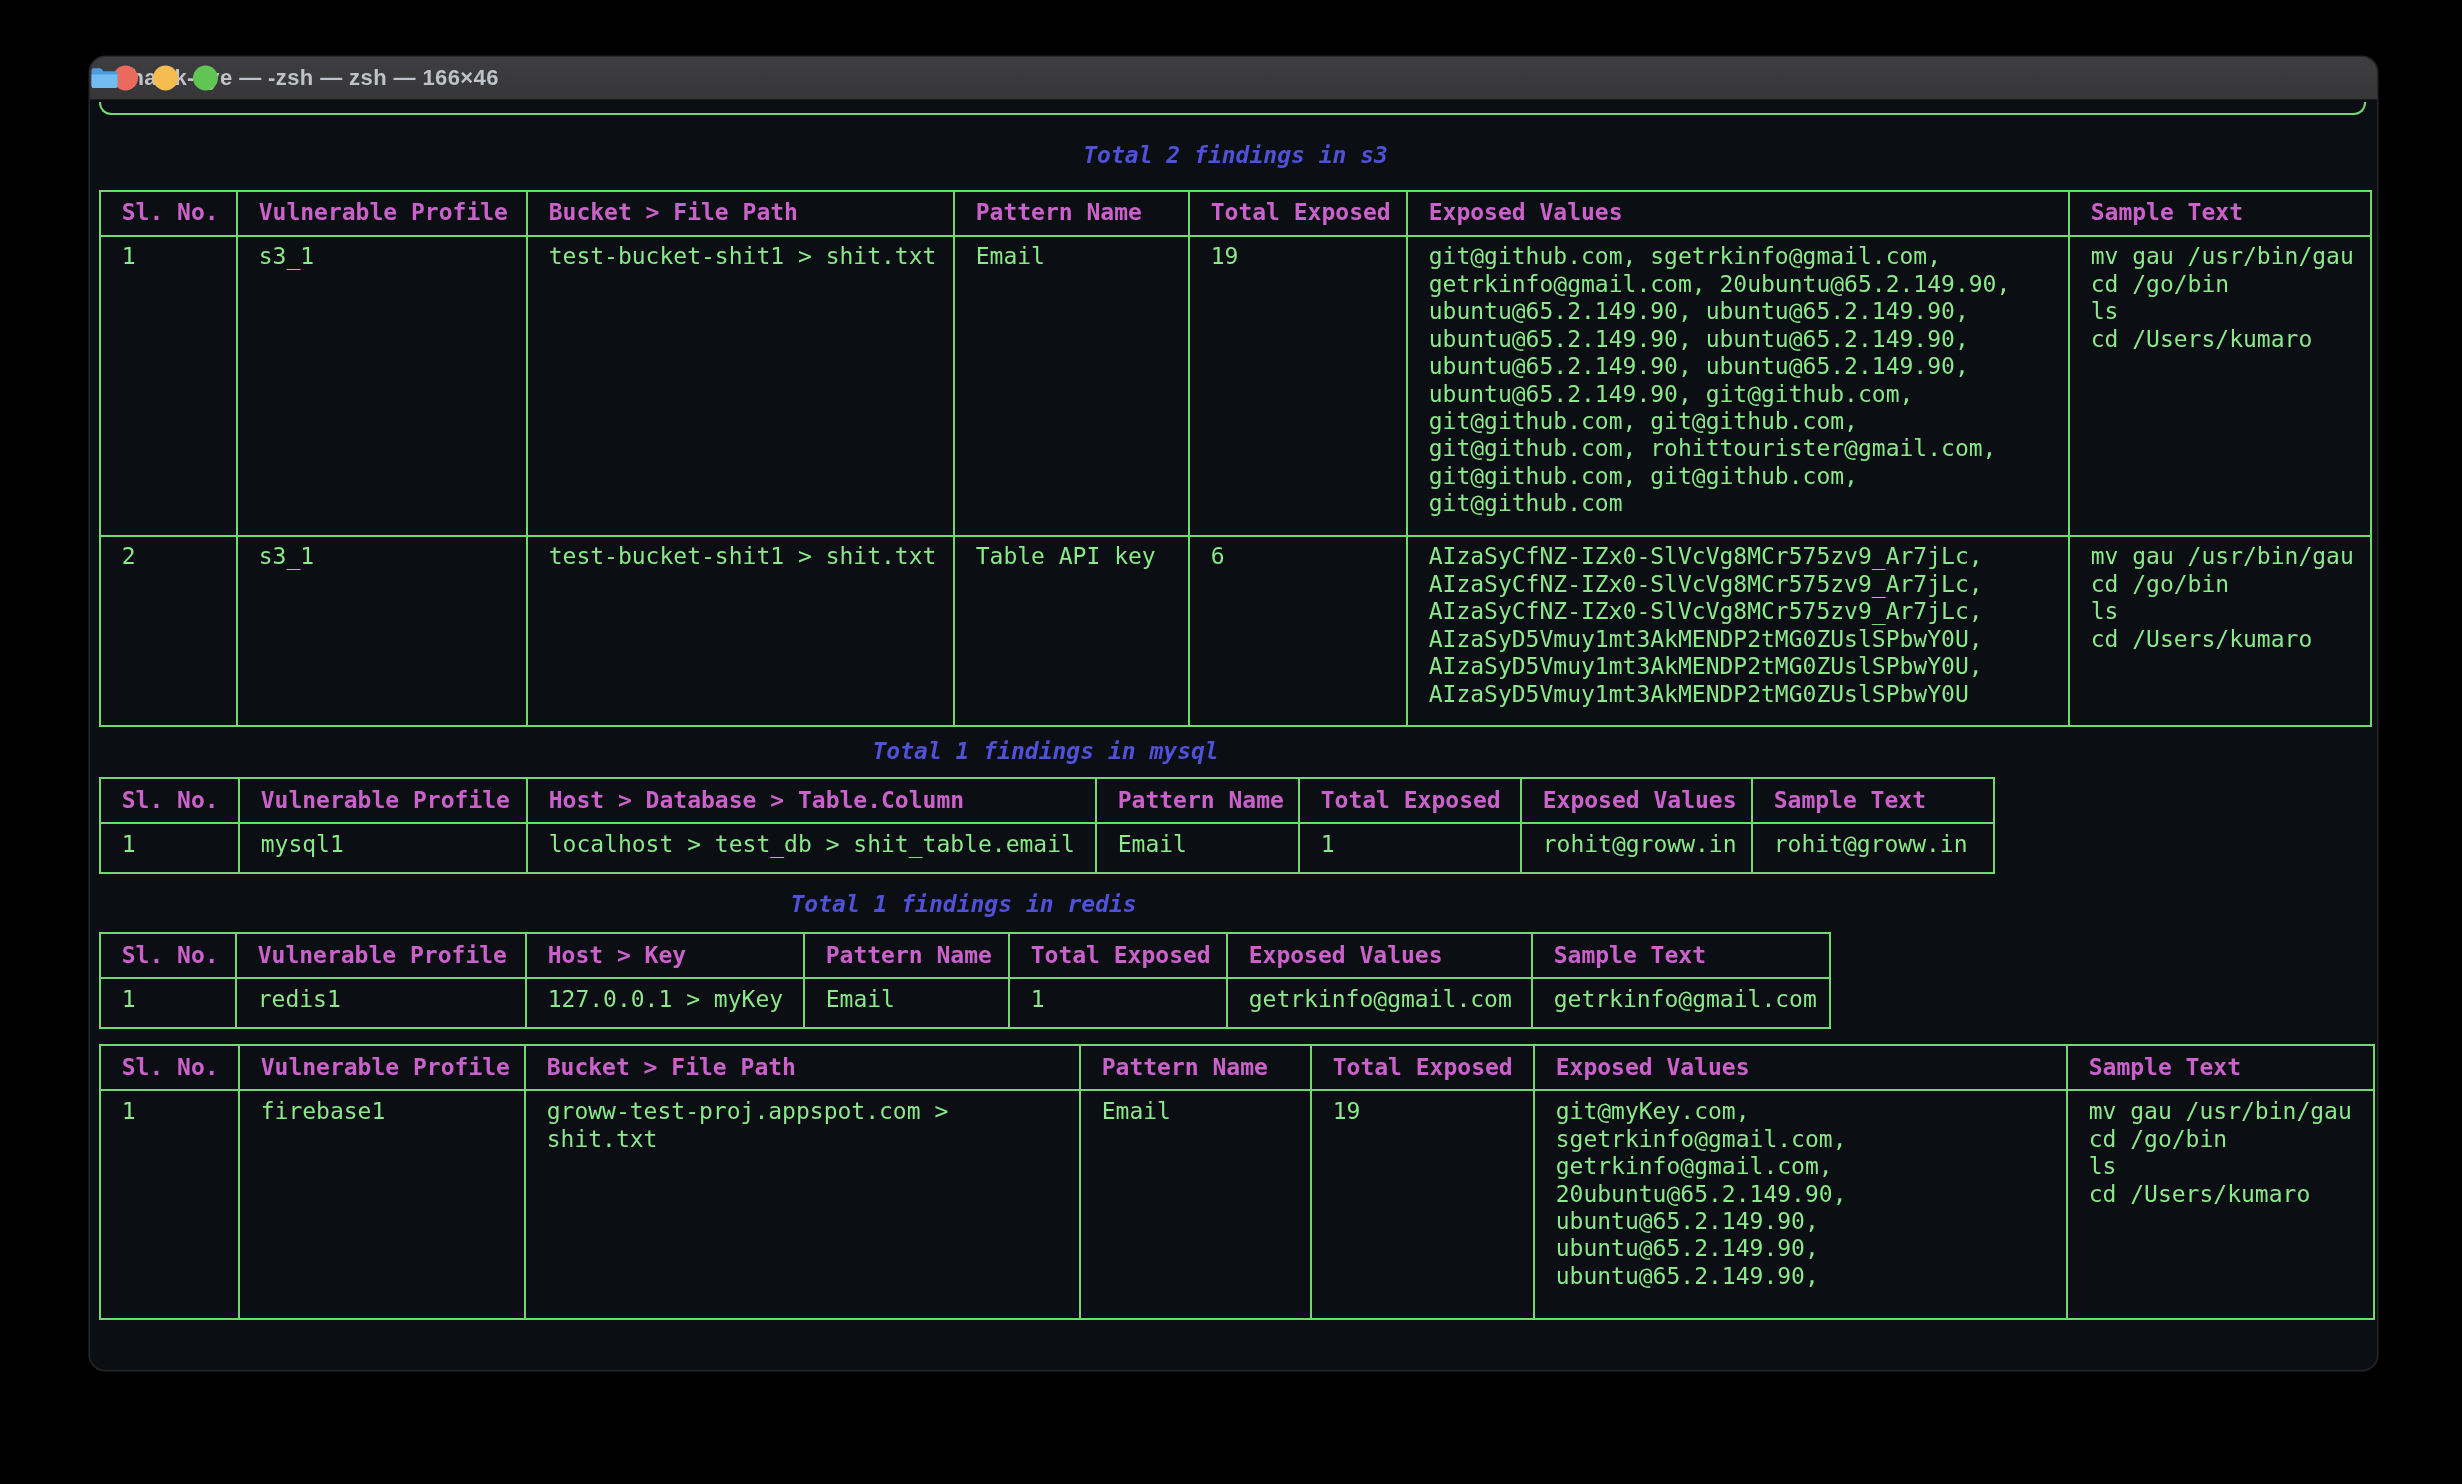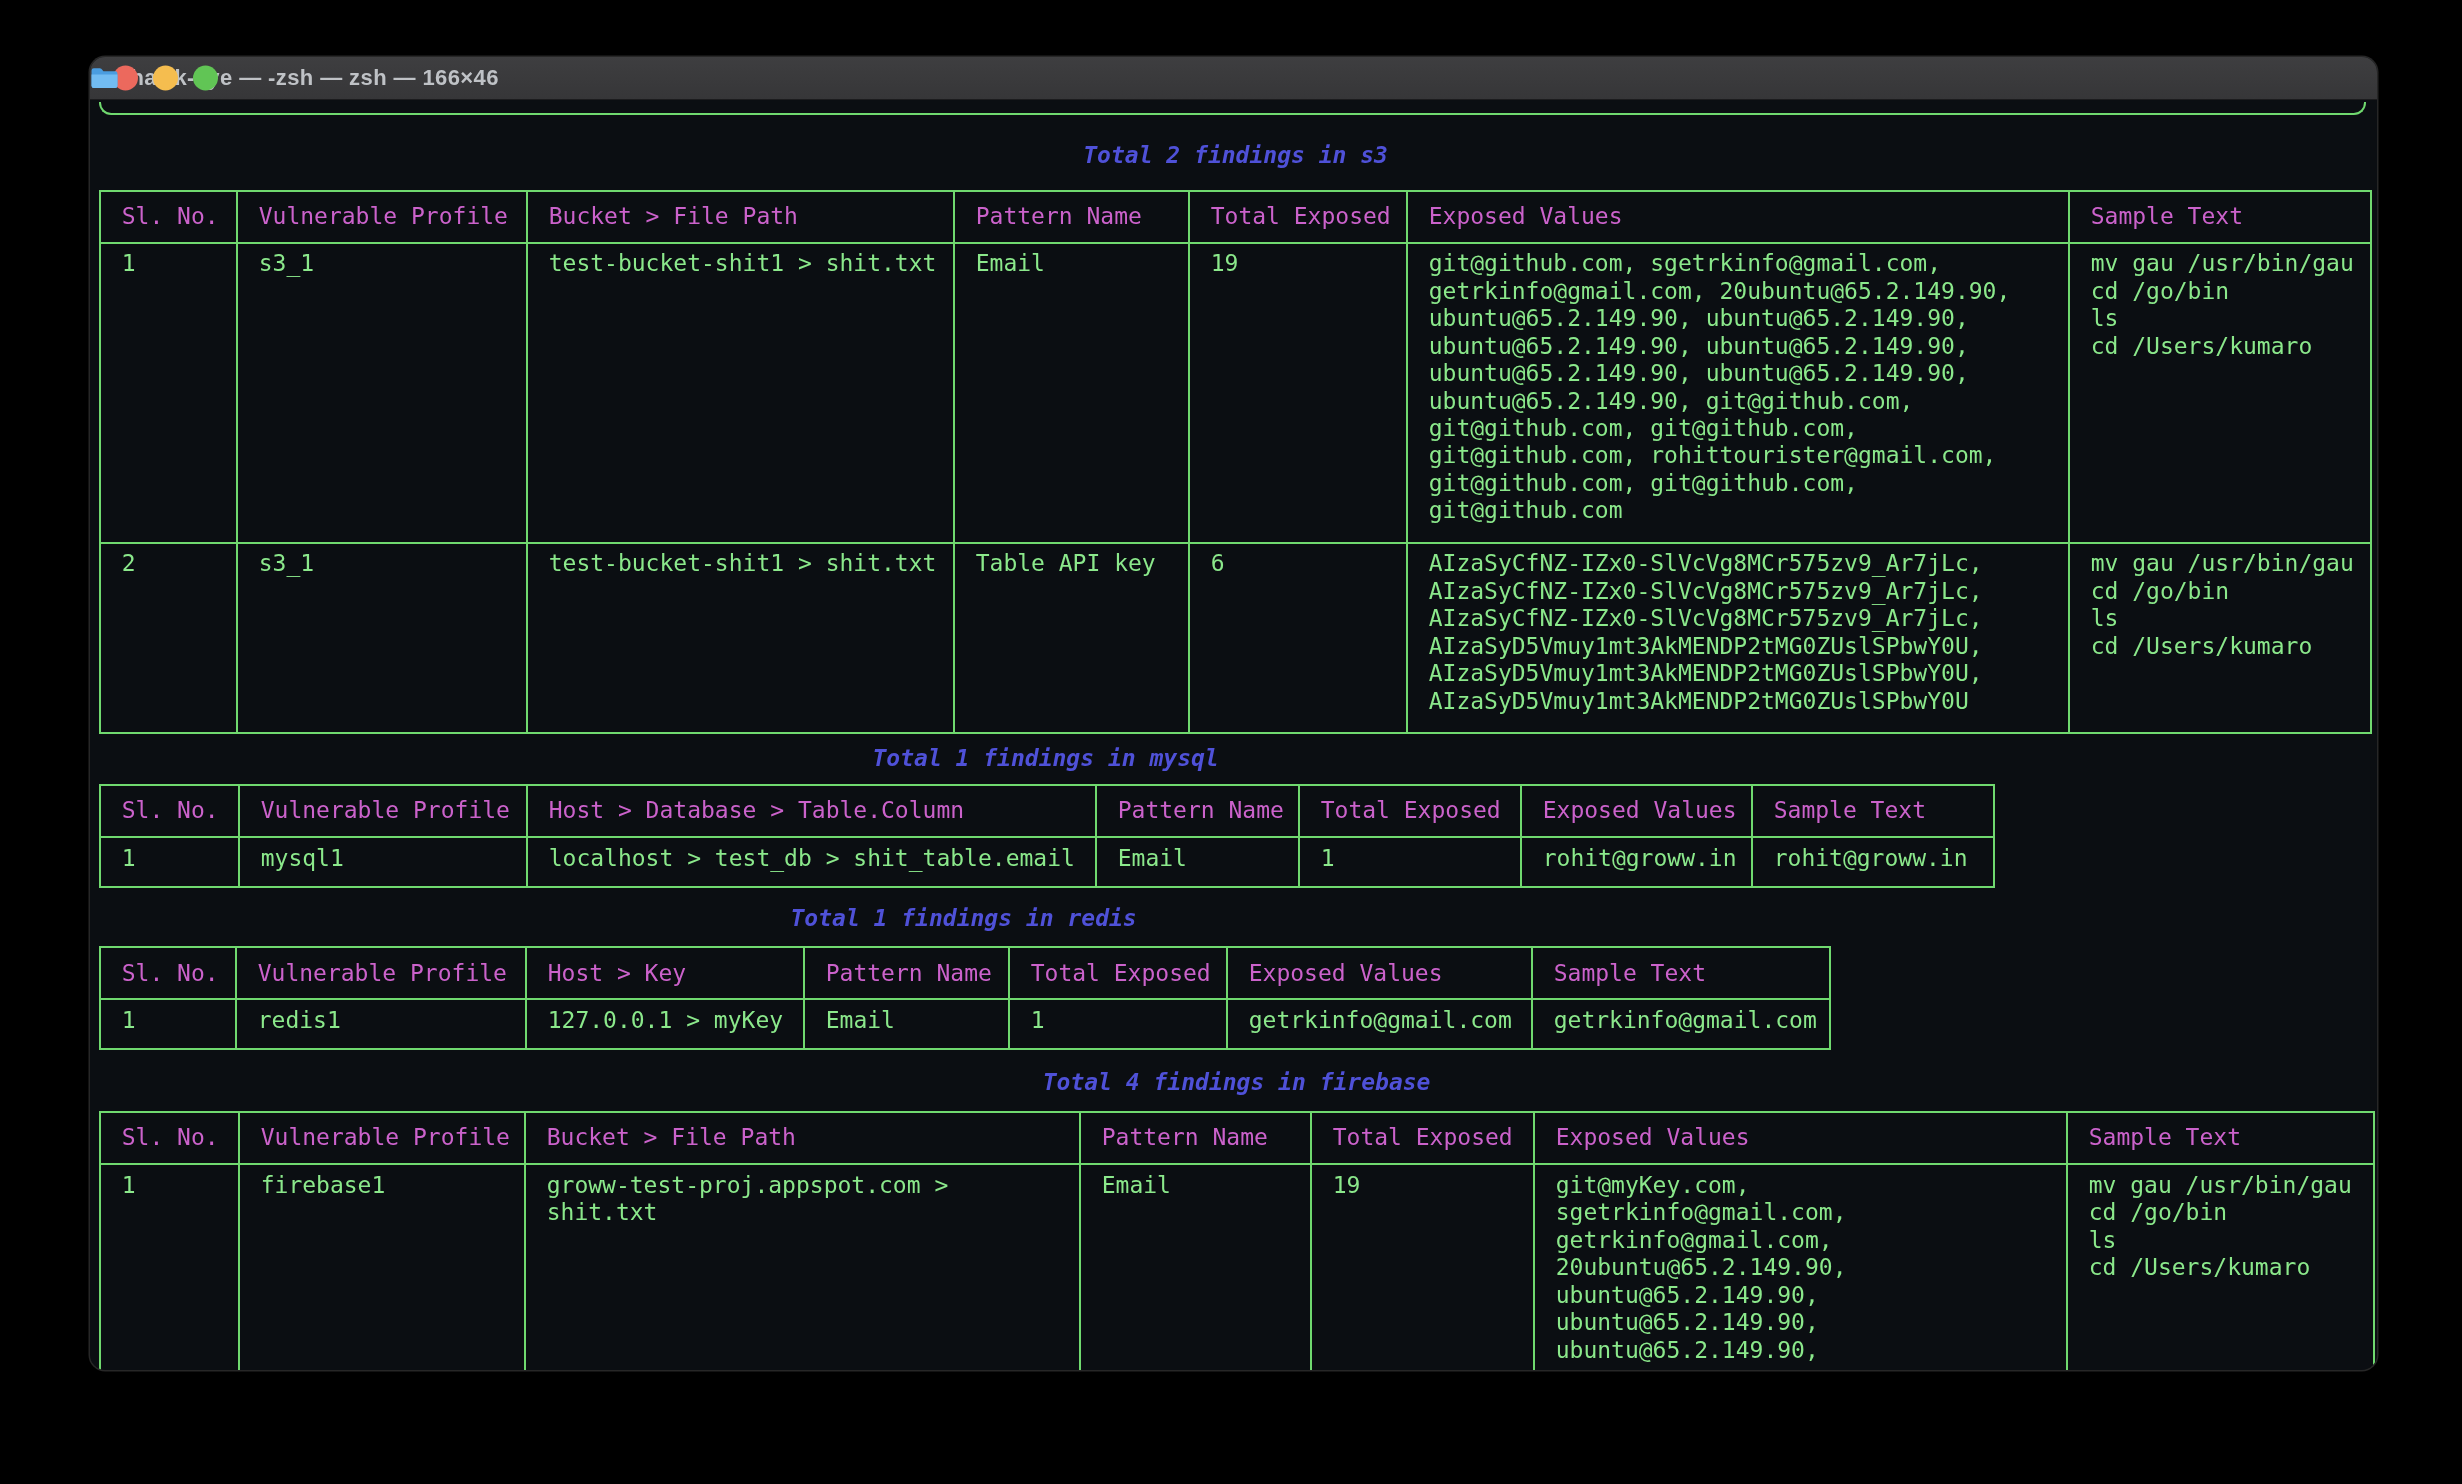--- a/index.html
+++ b/index.html
@@ -95,22 +95,22 @@
   .sec-firebase table.findings { width: 2275px; margin-top: 15.2px; }
 
   table.findings th, table.findings td {
     border: 2.3px solid var(--border-green, #70d96f);
     text-align: left;
     padding: 6.9px 12.2px 6.9px 20.6px;
     overflow: hidden;
   }
   table.findings th {
     color: var(--header-magenta, #cb62cb);
-    font-weight: normal;
-    height: 52px;
+    font-weight: bold;
+    height: 45px;
     vertical-align: middle;
     white-space: nowrap;
   }
   table.findings td {
     vertical-align: top;
     white-space: pre-line;
     word-break: break-word;
   }
   tr.h400 td { height: 300px; }
   tr.h255 td { height: 190px; }
@@ -270,21 +270,20 @@
           <td>Email</td>
           <td>1</td>
           <td>getrkinfo@gmail.com</td>
           <td>getrkinfo@gmail.com</td>
         </tr>
       </tbody>
         </table>
     </div>
 
     <div class="section sec-firebase">
-      <div class="section-title">Total 4 findings in firebase</div>
       <table class="findings">
         <colgroup>
           <col style="width:139px">
             <col style="width:286px">
             <col style="width:555px">
           <col style="width:231px">
             <col style="width:223px">
             <col style="width:533px">
             <col style="width:307px">
         </colgroup>

